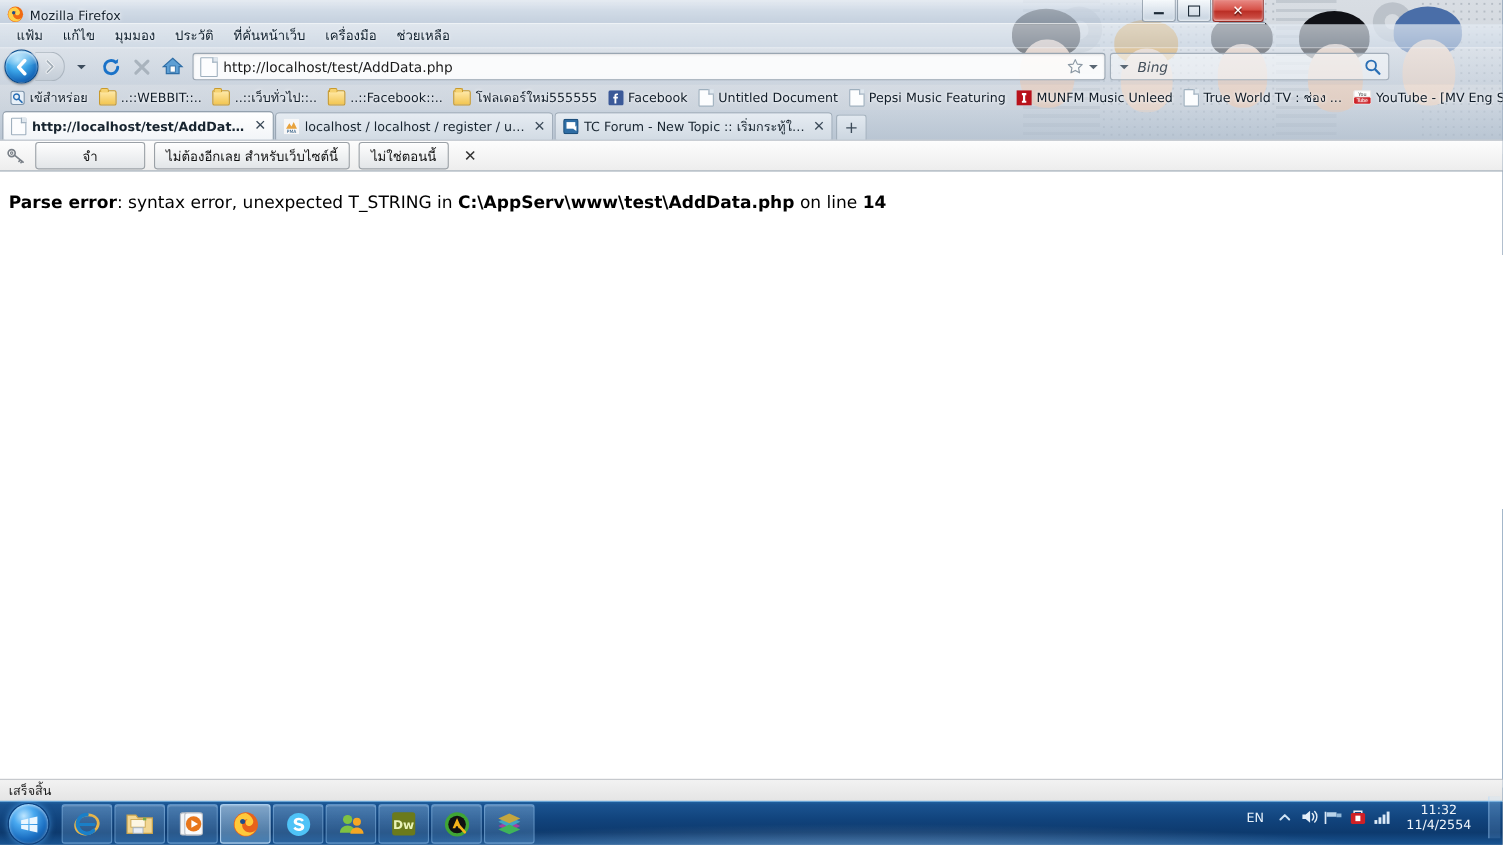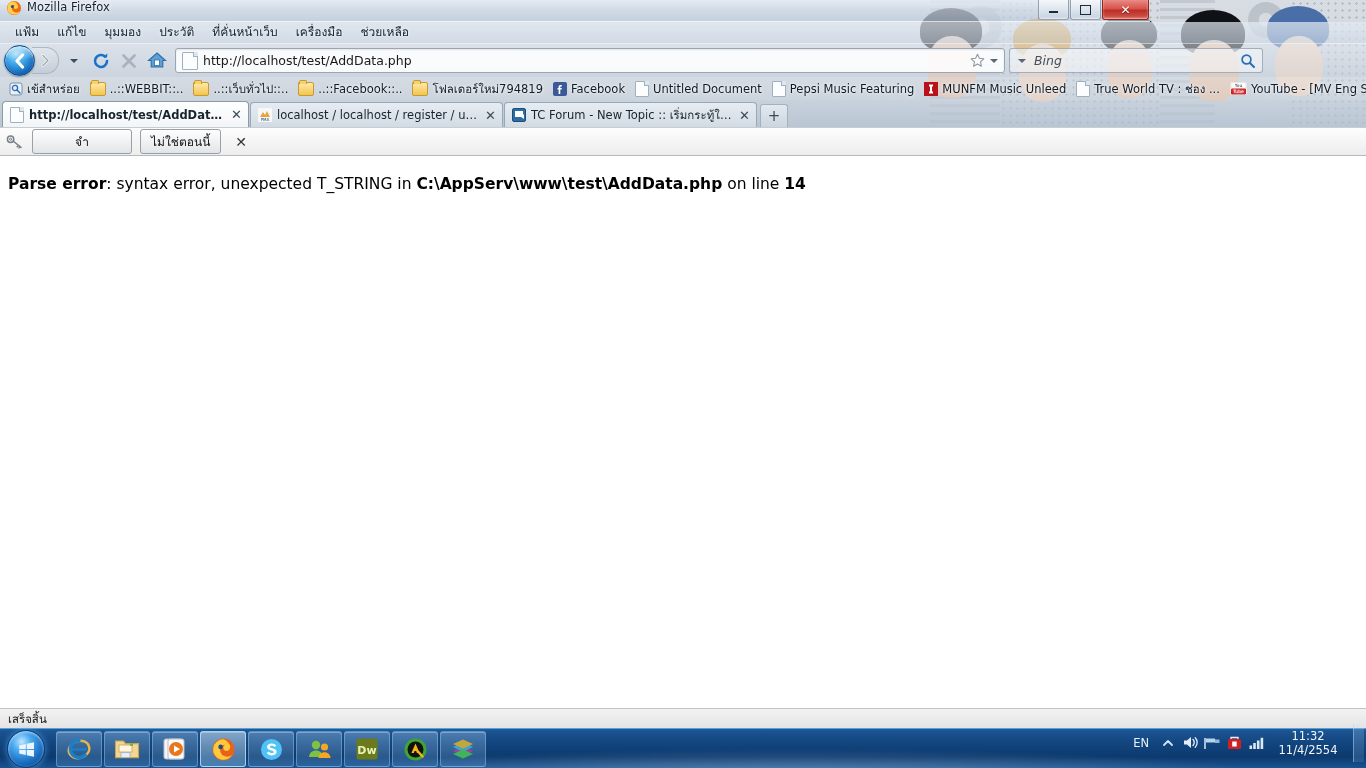--- a/index.html
+++ b/index.html
@@ -67,21 +67,21 @@
   
   #ffwin {
     position: absolute; left: 0; top: 0; width: 1366px; height: 728px;
   }
 
   
   #titlebar {
     position: relative; height: 21px; width: 1150px;
     background: linear-gradient(180deg, rgba(232,238,245,.80) 0%, rgba(206,218,232,.72) 48%, rgba(190,204,221,.70) 100%);
     border-bottom: 1px solid rgba(255,255,255,.45);
-    display: flex; align-items: flex-start;
+    display: flex; align-items: flex-end;
   }
   #titlebar .tb-ico {
     width: 16px; height: 16px; margin: 0 5px 0 6px; flex: 0 0 auto;
     position: relative;
   }
   #tbtitle {
     font-size: 11.5px; color: #14202c; letter-spacing: .1px;
     text-shadow: 0 0 3px rgba(255,255,255,.95), 0 0 6px rgba(255,255,255,.8);
   }
   #wincontrols {
@@ -496,21 +496,21 @@
       <span>..::เว็บทั่วไป::..</span>
     </div>
 
     <div class="bm">
       <span class="folder"></span>
       <span>..::Facebook::..</span>
     </div>
 
     <div class="bm">
       <span class="folder"></span>
-      <span>โฟลเดอร์ใหม่794819</span>
+      <span>โฟลเดอร์ใหม่555555</span>
     </div>
 
     <div class="bm">
       <svg class="ico16" viewBox="0 0 14 14">
         <rect width="14" height="14" rx="2" fill="#3b5998"></rect>
         <path d="M8.8 4.4h-1c-.3 0-.5.2-.5.5v1.1h1.5l-.2 1.6H7.3V12H5.6V7.6H4.5V6h1.1V4.7c0-1.1.7-1.8 1.8-1.8h1.4z" fill="#fff"></path>
       </svg>
       <span>Facebook</span>
     </div>
 
@@ -583,20 +583,21 @@
 
   <div id="notifbar">
     <span id="key-ico">
       <svg width="18" height="16" viewBox="0 0 18 16">
         <circle cx="4.6" cy="5.2" r="3.2" fill="none" stroke="#7a8088" stroke-width="1.5"></circle>
         <circle cx="4.6" cy="5.2" r="1.1" fill="none" stroke="#7a8088" stroke-width="1"></circle>
         <path d="M7.1 7 L15 13.4 M12.4 11.3 L11.2 12.8 M14 12.5 L13 13.9" stroke="#7a8088" stroke-width="1.5" stroke-linecap="round"></path>
       </svg>
     </span>
     <span class="nbtn" id="nbtn-remember">จำ</span>
+    <span class="nbtn">ไม่ต้องอีกเลย สำหรับเว็บไซต์นี้</span>
     <span class="nbtn">ไม่ใช่ตอนนี้</span>
     <span id="notif-close">✕</span>
   </div>
 
   <div id="content">
     <div id="php-error">
       <b>Parse error</b><span>: </span><span>syntax error, unexpected T_STRING in </span><b>C:\AppServ\www\test\AddData.php</b><span> on line </span><b>14</b>
     </div>
   </div>
 

